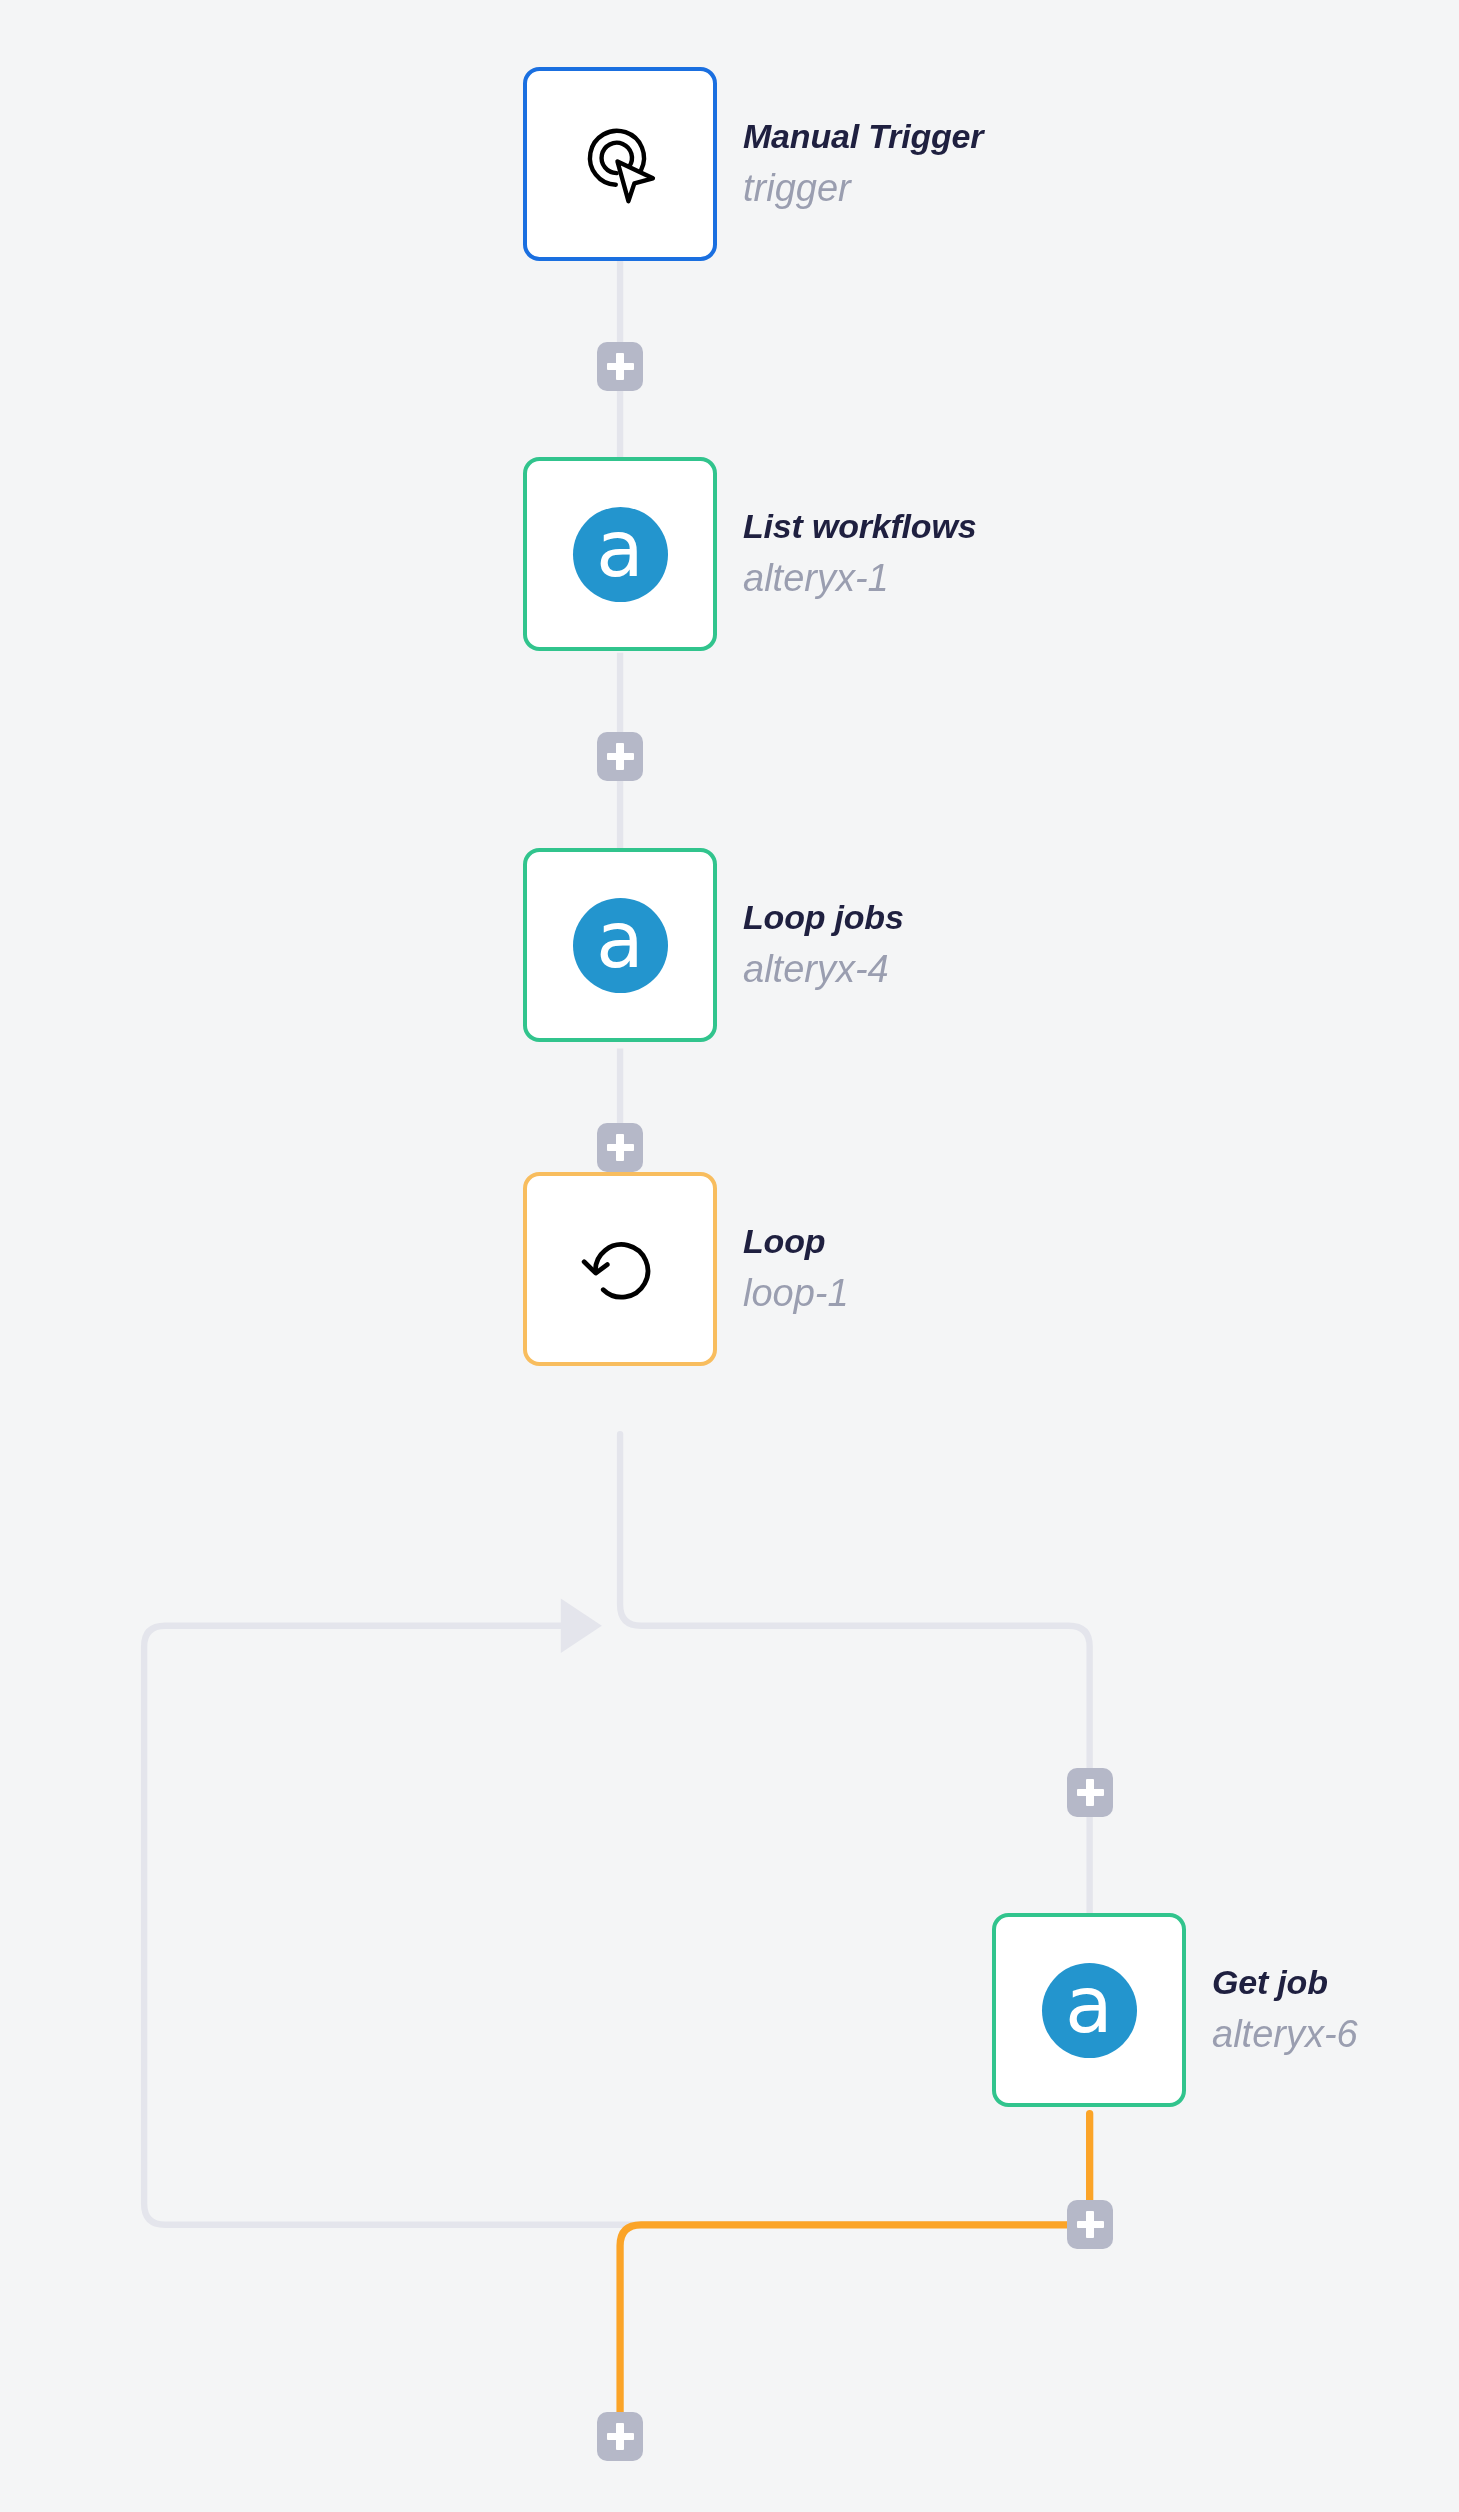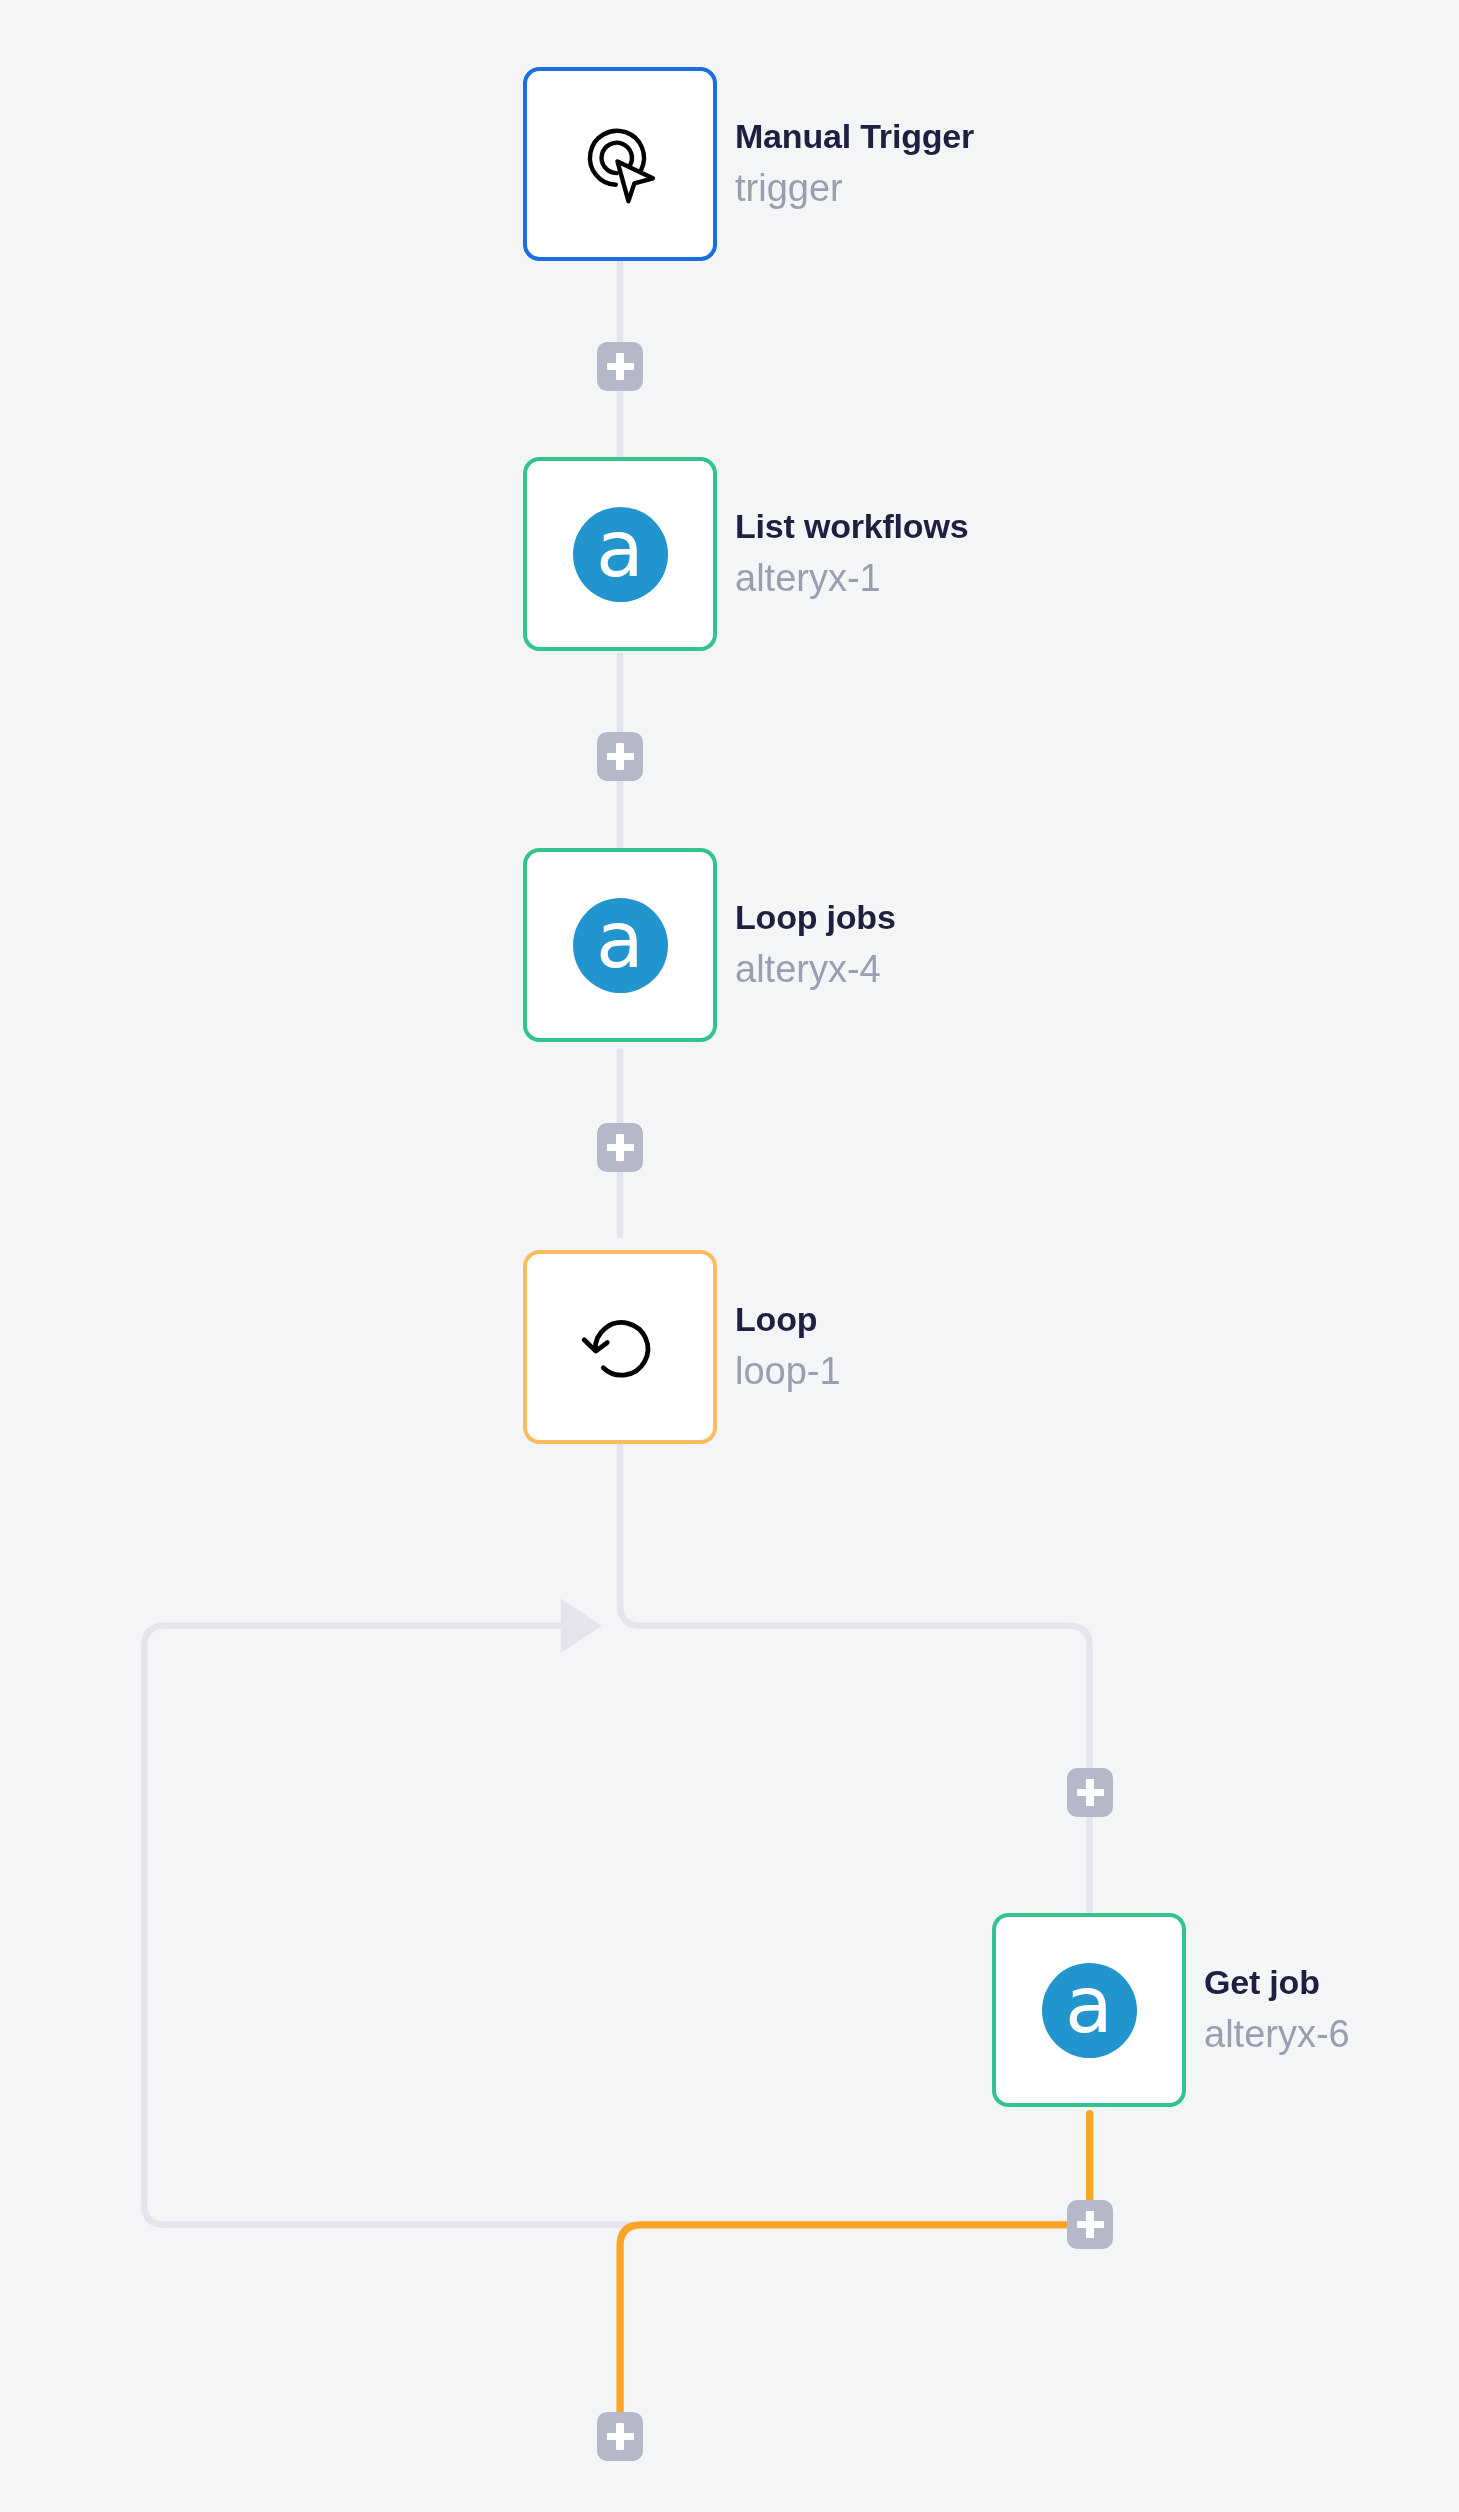--- a/index.html
+++ b/index.html
@@ -20,21 +20,21 @@
     background:#ffffff;
     border-radius:16.4px;
     box-sizing:border-box;
     display:flex;align-items:center;justify-content:center;
     flex:0 0 auto;
   }
   .node-box.b-blue{border:4.6px solid #1a6fe0;}
   .node-box.b-green{border:4.6px solid #31c48d;}
   .node-box.b-orange{border:4.6px solid #f8bd5e;}
 
-  .node-labels{margin-left:18px;display:flex;flex-direction:column;justify-content:center;}
+  .node-labels{margin-left:26px;display:flex;flex-direction:column;justify-content:center;font-style:italic;}
   .node-title{
     font-size:34px;font-weight:700;color:#1f2040;
     line-height:1.18;letter-spacing:-0.2px;white-space:nowrap;
   }
   .node-subtitle{
     font-size:38px;font-weight:400;color:#9a9eb0;
     line-height:1.2;margin-top:10px;white-space:nowrap;
   }
 
   
@@ -116,21 +116,21 @@
       <span class="alteryx-badge">
         <span>a</span>
       </span>
     </div>
     <div class="node-labels">
       <div class="node-title">Loop jobs</div>
       <div class="node-subtitle">alteryx-4</div>
     </div>
   </div>
 
-  <div class="node" style="left:523px;top:1250px;justify-content:flex-end;">
+  <div class="node" style="left:523px;top:1172px;justify-content:flex-end;">
     <div class="node-box b-orange">
       <span>
         <svg class="icon-svg" width="102" height="102" viewBox="0 0 64 64" fill="none" stroke="#000000" stroke-width="3" stroke-linecap="round" stroke-linejoin="round">
           <path d="M16.5 33.5 A16.5 16.5 0 1 1 21.5 45"></path>
           <path d="M9.5 27.5 L16.8 34.6 L24 29.2"></path>
         </svg>
       </span>
     </div>
     <div class="node-labels">
       <div class="node-title">Loop</div>

